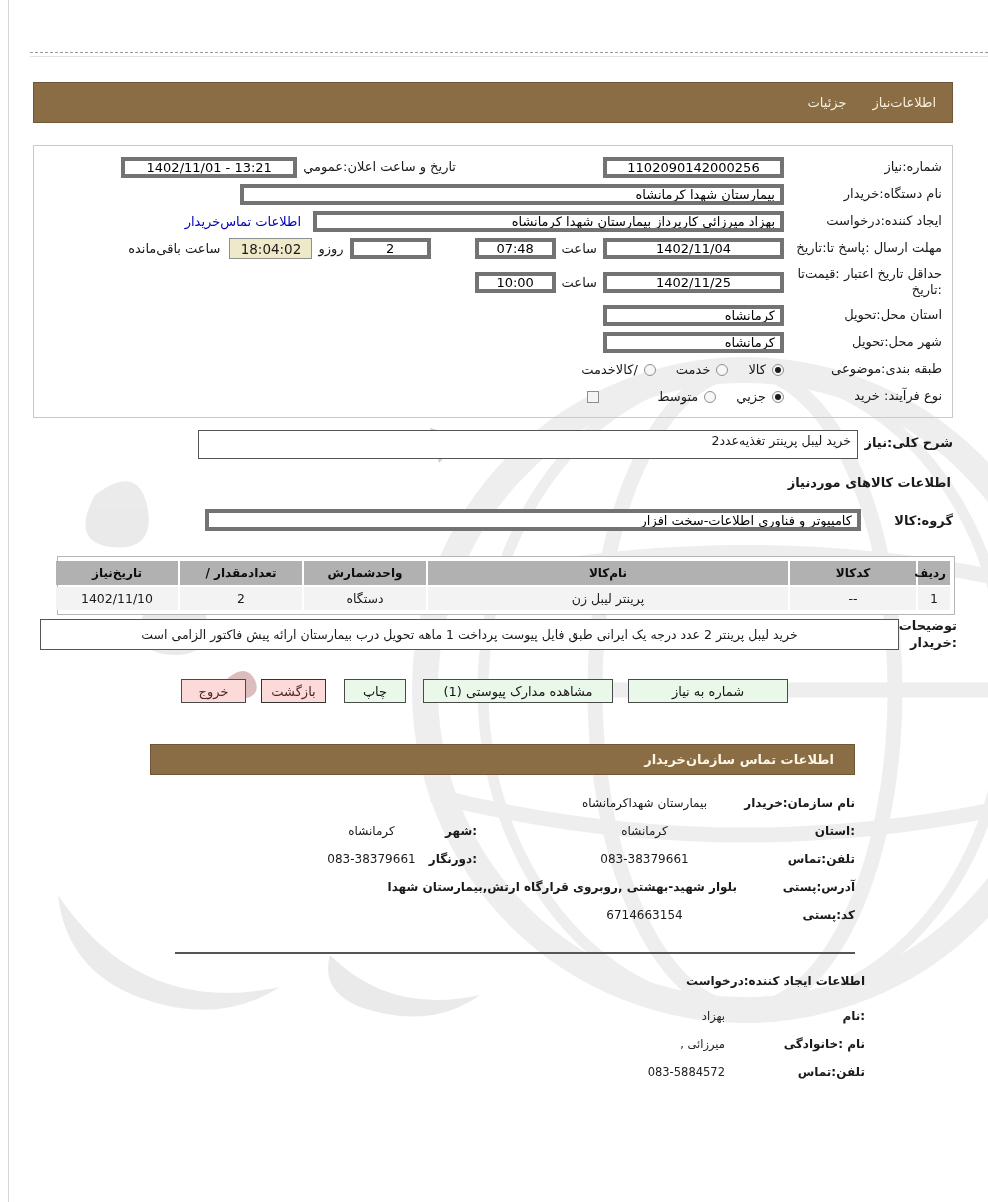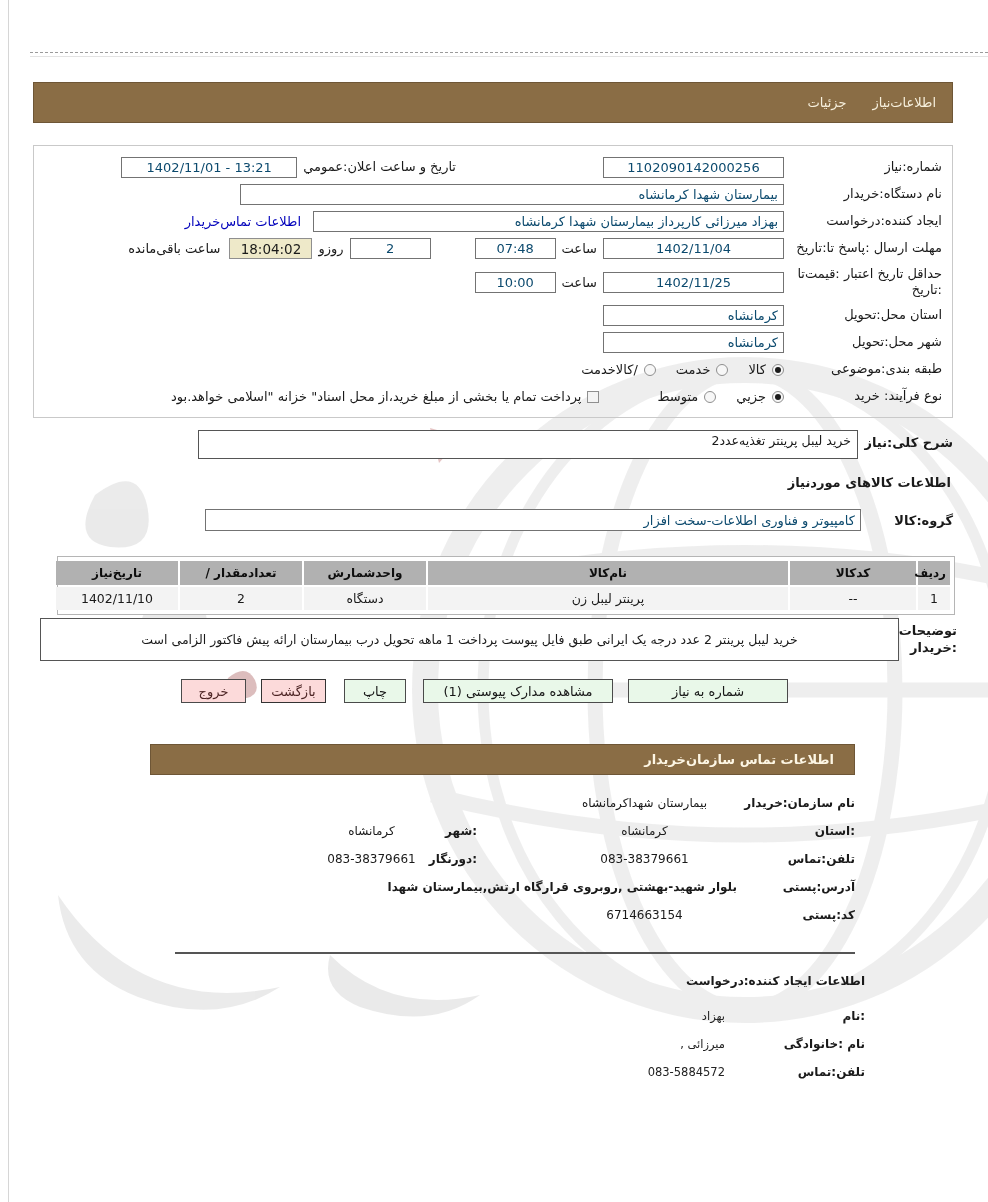--- a/index.html
+++ b/index.html
@@ -20,22 +20,22 @@
   
   .tabbar { left:33px; top:82px; width:920px; height:41px; background:#8a6d45; border:1px solid #6e5636;
             display:flex; align-items:center; gap:26px; padding:0 16px; color:#f7f0dd; font-size:13px; }
   .tabbar .tab { cursor:default; }
 
   
   .formbox { left:33px; top:145px; width:920px; height:273px; border:1px solid #c9c9c9; padding:8px 10px 6px 10px; }
   .frow { display:flex; align-items:center; min-height:27px; }
   .frow.tall { min-height:40px; }
   .flabel { width:158px; text-align:right; line-height:1.25; }
-  .inp { height:21px; border:1px solid #737373; background:#fff; font:13px "DejaVu Sans", sans-serif;
-         color:#0c4a6e; padding:0 5px; }
+  .inp { height:21px; border:4px solid #737373; background:#fff; font:13px "DejaVu Sans", sans-serif;
+         color:#000000; padding:0 5px; }
   .w180{width:181px;} .w175{width:176px;} .w80{width:81px;} .w543{width:544px;} .w470{width:471px;}
   .c { text-align:center; }
   .ralign { text-align:right; }
   .mini-lbl { margin:0 6px; }
   .countdown { width:83px; height:21px; background:#eee9c9; border:1px solid #8f8f8f; direction:ltr;
                display:flex; align-items:center; justify-content:center; font-size:13.5px; }
   .link { color:#0000bb; margin-right:12px; cursor:pointer; }
   .radio { width:12px; height:12px; border:1px solid #8f8f8f; border-radius:50%; background:#f7f7f7;
            display:inline-block; flex:0 0 auto; }
   .radio.sel::after { content:""; display:block; width:6px; height:6px; margin:2px; border-radius:50%; background:#1c1c1c; }
@@ -55,21 +55,21 @@
 
   
   .tablesec { left:57px; top:556px; width:898px; border:1px solid #b5b5b5; background:#fff; padding:2px; }
   table.items { width:100%; border-collapse:separate; border-spacing:2px; table-layout:fixed; }
   table.items th { background:#b1b1b1; color:#0d0d0d; font-size:12px; font-weight:bold; height:24px; padding:0 4px; }
   table.items td { background:#f3f3f3; font-size:12.5px; height:23px; text-align:center; padding:0 4px; }
 
   
   .remarks { left:40px; top:618px; width:917px; display:flex; align-items:center; }
   .remarks-label { width:58px; font-weight:bold; line-height:1.3; }
-  .remarksbox { flex:1; height:43px; border:1px solid #555; background:#fff; font-size:12.5px;
+  .remarksbox { flex:1; height:31px; border:1px solid #555; background:#fff; font-size:12.5px;
                 display:flex; align-items:center; justify-content:center; padding:12px 8px; }
 
   
   .actions { left:33px; top:679px; width:920px; display:flex; align-items:center; }
   .btn { height:24px; border:1px solid #4a4a4a; font:13px "DejaVu Sans", sans-serif; display:flex;
          align-items:center; justify-content:center; cursor:pointer; }
   .btn.green { background:#e9f8e9; color:#161616; }
   .btn.pink  { background:#fcdada; color:#4d2525; }
   .b-respond { width:160px; margin-right:165px; }
   .b-attach  { width:190px; margin-right:15px; }
@@ -188,21 +188,20 @@
       <span class="opt-lbl">/کالاخدمت</span>
     </div>
 
     <div class="frow">
       <span class="flabel">نوع فرآیند: خرید</span>
       <span class="radio sel"></span>
       <span class="opt-lbl">جزیي</span>
       <span class="radio"></span>
       <span class="opt-lbl" style="margin-left:58px;">متوسط</span>
       <span class="checkbox"></span>
-      <span class="opt-lbl" style="margin-left:0;">پرداخت تمام یا بخشی از مبلغ خرید،از محل اسناد" خزانه "اسلامی خواهد.بود</span>
     </div>
   </div>
 
   <div class="layer needsec">
     <div class="need-row">
       <span class="blabel desc-label">شرح کلی:نیاز</span>
       <div class="descbox ralign">خرید لیبل پرینتر تغذیه‌عدد2</div>
     </div>
     <div class="items-heading blabel">اطلاعات کالاهای موردنیاز</div>
     <div class="group-row">

